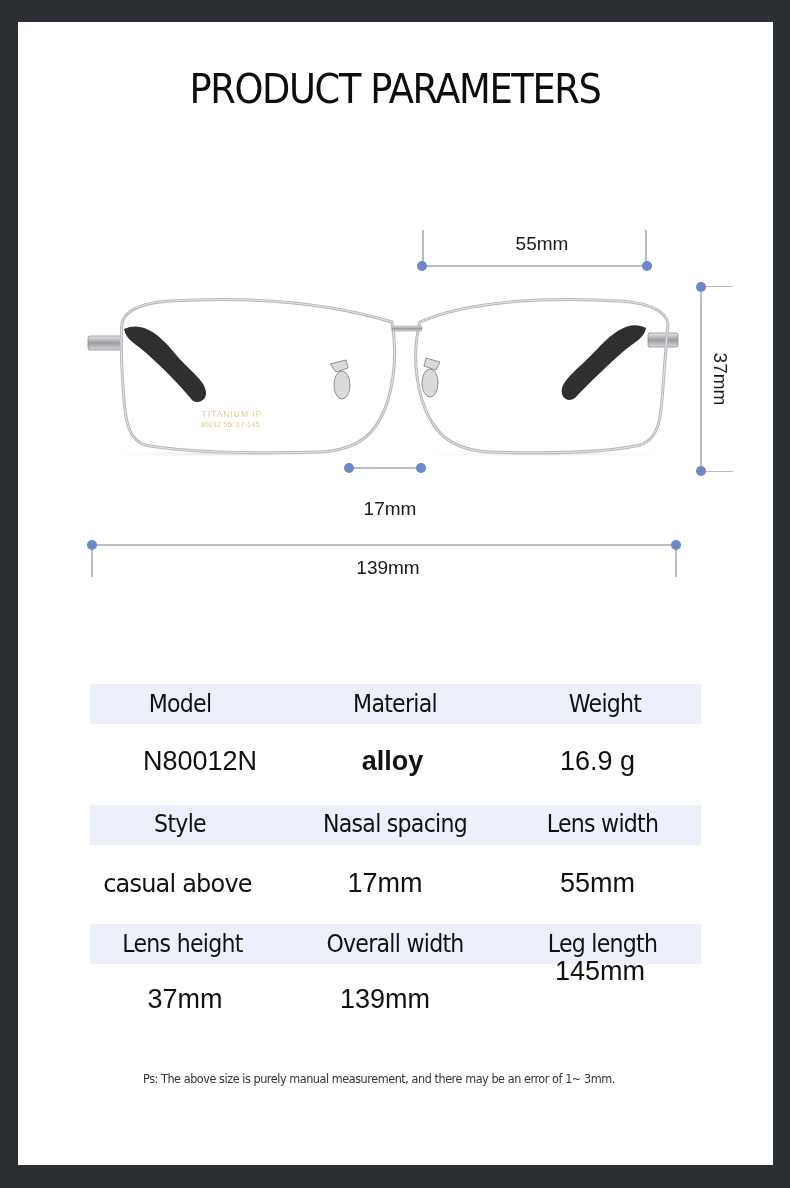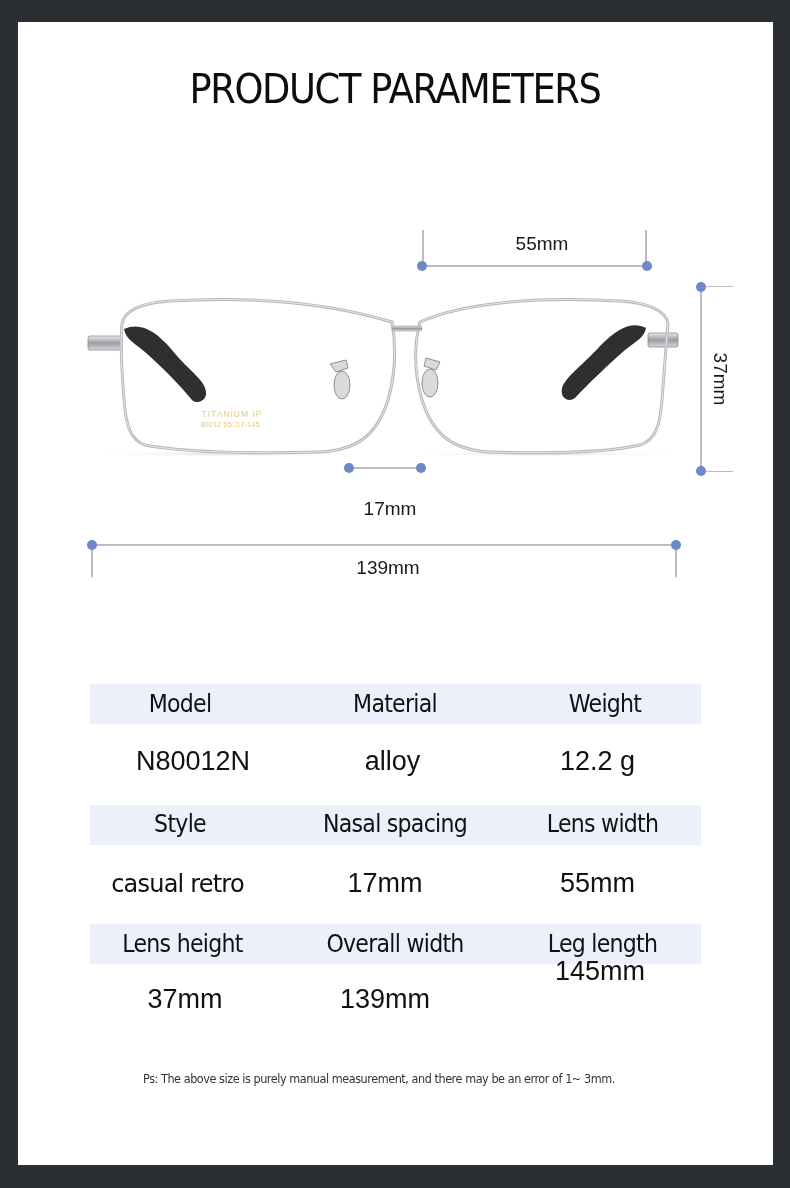--- a/index.html
+++ b/index.html
@@ -97,29 +97,29 @@
 <div class="dot" style="left:87px;top:540px;"></div>
 <div class="dot" style="left:671px;top:540px;"></div>
 <div class="dim-label" style="left:328px;top:557px;width:120px;">139mm</div>
 
 <div>
 
   <div class="hdr" style="top:684px;"></div>
   <div class="cell hcell" style="left:90px;top:690px;width:180px;">Model</div>
   <div class="cell hcell" style="left:300px;top:690px;width:190px;">Material</div>
   <div class="cell hcell" style="left:510px;top:690px;width:190px;">Weight</div>
-  <div class="cell vcell" style="left:98px;top:746px;width:190px;">N80012N</div>
-  <div class="cell vcell" style="left:300px;top:746px;width:185px;">alloy</div>
-  <div class="cell vcell" style="left:500px;top:746px;width:195px;">12.2 g</div>
+  <div class="cell vcell" style="left:105px;top:746px;width:190px;">N80012N</div>
+  <div class="cell vcell" style="left:300px;top:746px;width:185px;font-weight:bold;">alloy</div>
+  <div class="cell vcell" style="left:500px;top:746px;width:195px;">16.9 g</div>
 
   <div class="hdr" style="top:805px;"></div>
   <div class="cell hcell" style="left:90px;top:810px;width:180px;">Style</div>
   <div class="cell hcell" style="left:300px;top:810px;width:190px;">Nasal spacing</div>
   <div class="cell hcell" style="left:510px;top:810px;width:185px;">Lens width</div>
-  <div class="cell vcell" style="left:85px;top:870px;width:185px;font-family:'DejaVu Sans',sans-serif;font-size:24px;letter-spacing:-0.8px;">casual retro</div>
+  <div class="cell vcell" style="left:85px;top:870px;width:185px;font-family:'DejaVu Sans',sans-serif;font-size:24px;letter-spacing:-0.8px;">casual above</div>
   <div class="cell vcell" style="left:290px;top:868px;width:190px;">17mm</div>
   <div class="cell vcell" style="left:500px;top:868px;width:195px;">55mm</div>
 
   <div class="hdr" style="top:924px;"></div>
   <div class="cell hcell" style="left:90px;top:930px;width:185px;">Lens height</div>
   <div class="cell hcell" style="left:300px;top:930px;width:190px;">Overall width</div>
   <div class="cell hcell" style="left:505px;top:930px;width:195px;">Leg length</div>
   <div class="cell vcell" style="left:90px;top:984px;width:190px;">37mm</div>
   <div class="cell vcell" style="left:290px;top:984px;width:190px;">139mm</div>
   <div class="cell vcell" style="left:500px;top:956px;width:200px;">145mm</div>

